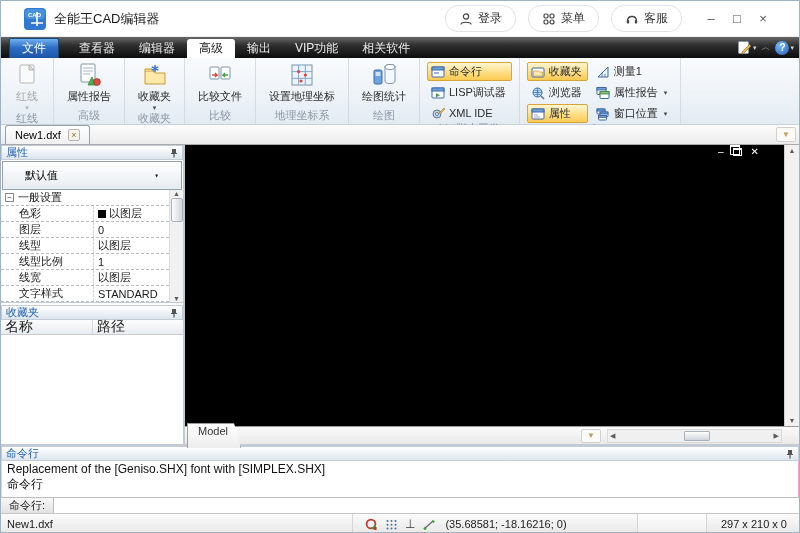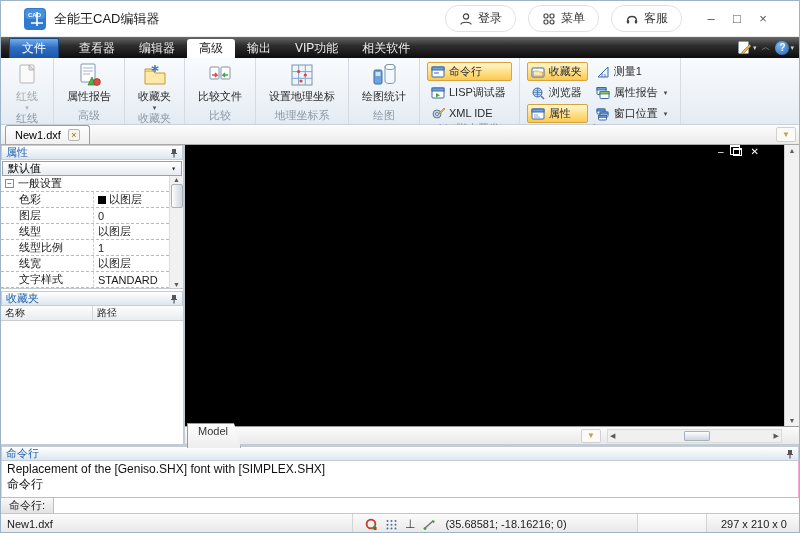--- a/index.html
+++ b/index.html
@@ -45,34 +45,34 @@
 .doctabs { height:20px; background:linear-gradient(#fdfdfd,#ebebeb); border-bottom:1px solid #a9a9a9; display:flex; align-items:flex-end; padding-left:4px; position:relative; }
 .doctab { display:flex; align-items:center; gap:7px; background:linear-gradient(#ffffff,#f0f0f0); border:1px solid #96a0aa; border-bottom:none; border-radius:3px 3px 0 0; padding:2px 9px; font-size:11px; height:19px; cursor:pointer; }
 .doctab-close { font-size:9px; color:#8a6d3b; border:1px solid #b5b5b5; border-radius:2px; width:12px; height:12px; line-height:10px; text-align:center; background:#f7f4ec; cursor:pointer; }
 .doctabs-chev { position:absolute; right:3px; top:2px; width:20px; height:15px; border:1px solid #d0d0d0; border-radius:2px; background:#fbfaf6; color:#bfa15e; font-size:8px; text-align:center; line-height:13px; cursor:pointer; }
 
 
 .main { display:flex; height:299px; }
 .leftpanel { width:184px; display:flex; flex-direction:column; border-right:2px solid #c3cad1; background:#fff; }
 .phead { height:15px; background:linear-gradient(#ffffff,#dde6ee); border:1px solid #c3cdd7; display:flex; align-items:center; justify-content:space-between; padding:0 4px; color:#1c5fae; font-size:11px; flex:0 0 auto; }
 .pinbox { cursor:pointer; display:flex; align-items:center; }
-.combo { height:15px; border:1px solid #98a2ac; margin:1px 1px 0; background:linear-gradient(#ffffff,#e7ecf1); display:flex; align-items:center; justify-content:space-between; padding:0 5px; font-size:11px; cursor:pointer; flex:0 0 auto;font-family:Liberation Mono, monospace; }
+.combo { height:29px; border:1px solid #98a2ac; margin:1px 1px 0; background:linear-gradient(#ffffff,#e7ecf1); display:flex; align-items:center; justify-content:space-between; padding:0 22px; font-size:11px; cursor:pointer; flex:0 0 auto;font-family:Liberation Mono, monospace; }
 .combo-arrow { font-size:8px; color:#222; }
 .pgrid { height:113px; position:relative; border-bottom:1px solid #c3cad1; flex:0 0 auto; }
 .pgrid-rows { margin-right:14px; }
 .prow { height:16px; display:flex; border-bottom:1px dashed #bcbcbc; font-size:11px; align-items:stretch; color:#1a1a1a; }
 .plabel { width:92px; padding-left:18px; display:flex; align-items:center; gap:4px; }
 .prow-group .plabel { padding-left:4px; }
 .pvalue { flex:1; border-left:1px dashed #d2d2d2; padding-left:4px; display:flex; align-items:center; gap:3px; cursor:pointer; }
 .expander { width:9px; height:9px; border:1px solid #8a8a8a; background:#fff; font-size:8px; line-height:7px; text-align:center; color:#333; cursor:pointer; }
 .swatch { width:8px; height:8px; background:#000; display:inline-block; }
 .vscroll { position:absolute; right:0; top:0; bottom:0; width:14px; background:#f1f1f1; border-left:1px solid #dcdcdc; display:flex; flex-direction:column; align-items:center; font-size:7px; color:#5a5a5a; cursor:pointer; }
 .vsp { flex:1; }
 .vthumb { width:12px; height:24px; background:linear-gradient(90deg,#fdfdfd,#cfd6dd); border:1px solid #a8b2bc; border-radius:2px; margin-top:1px; cursor:pointer; }
-.fav-cols { height:15px; display:flex; background:linear-gradient(#fdfdfd,#e8ecf0); border-bottom:1px solid #cccccc; font-size:10px; color:#222; flex:0 0 auto; }
+.fav-cols { height:15px; display:flex; background:linear-gradient(#fdfdfd,#e8ecf0); border-bottom:1px solid #cccccc; font-size:14px; color:#222; flex:0 0 auto; }
 .fav-col1 { width:92px; padding-left:4px; border-right:1px solid #d8d8d8; display:flex; align-items:center; cursor:pointer; }
 .fav-col2 { flex:1; padding-left:4px; display:flex; align-items:center; cursor:pointer; }
 .fav-body { flex:1; background:#fff; }
 
 .canvasarea { flex:1; display:flex; flex-direction:column; background:#000; position:relative; }
 .canvas { flex:1; position:relative; background:#000; }
 .mdi-ctrls { position:absolute; top:2px; right:40px; display:flex; gap:9px; align-items:center; }
 .mdi-btn { color:#fff; font-size:10px; line-height:10px; cursor:pointer; }
 .mdi-restore { width:9px; height:8px; border:1px solid #fff; border-top-width:2px; position:relative; }
 .mdi-restore::after { content:""; position:absolute; left:-4px; top:-5px; width:8px; height:7px; border:1px solid #fff; border-top-width:2px; }

